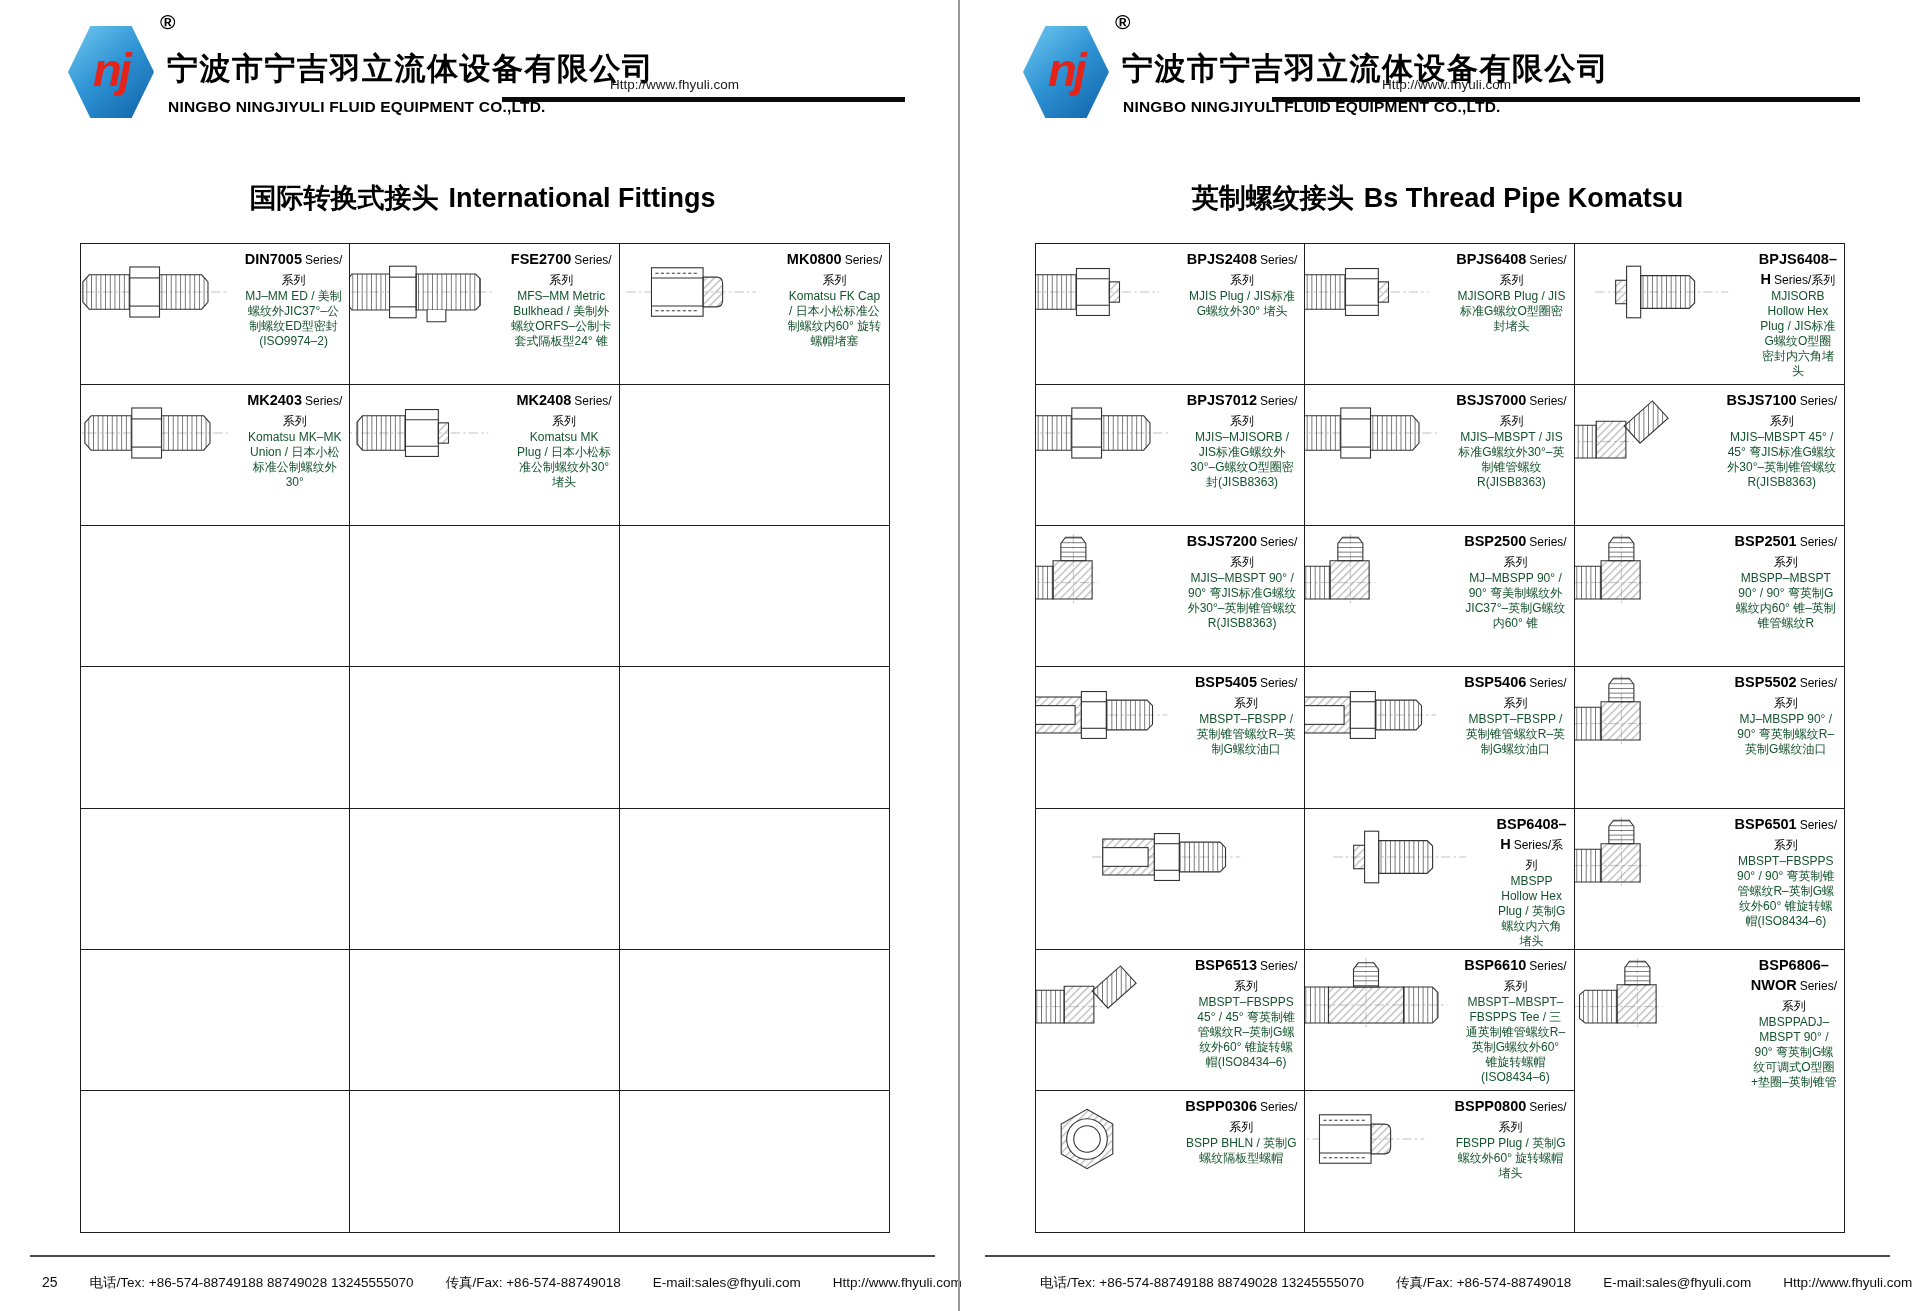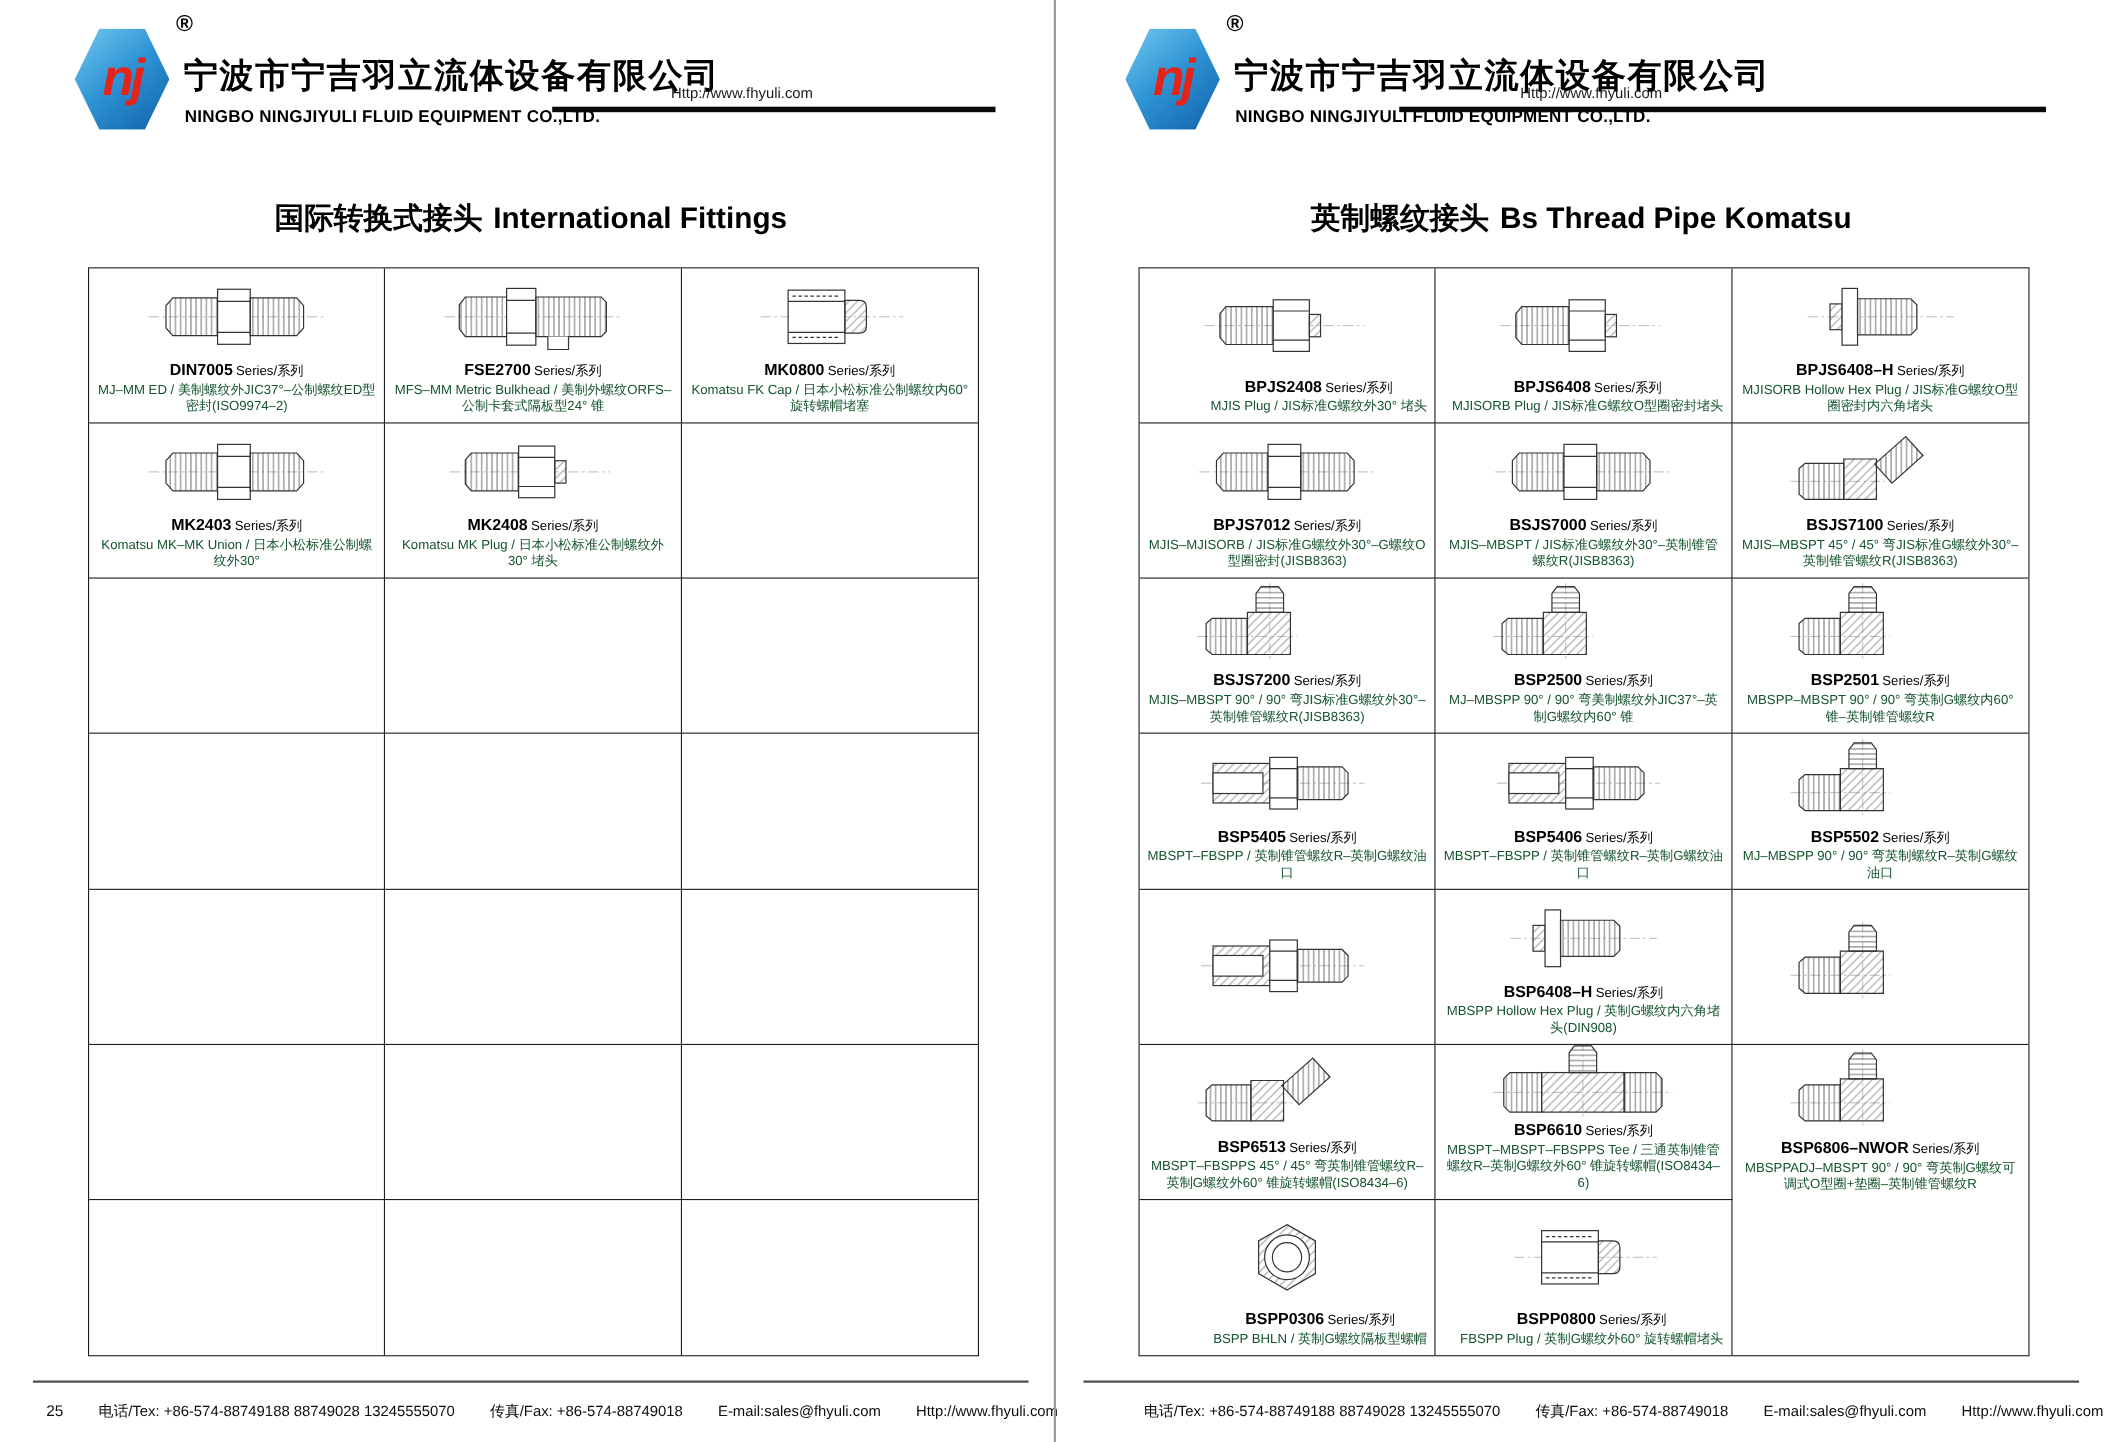--- a/index.html
+++ b/index.html
@@ -36,21 +36,21 @@
   .page-title .t-en{margin-left:10px;}
 
   
   .grid{
     position:absolute;left:50px;top:243px;width:810px;height:990px;
     display:grid;grid-template-columns:repeat(3,1fr);grid-template-rows:repeat(7,1fr);
     border:1.6px solid #1d1d1d;box-sizing:border-box;background:#fff;
   }
   .cell{
     border-right:1.4px solid #1d1d1d;border-bottom:1.4px solid #1d1d1d;
-    box-sizing:border-box;display:flex;flex-direction:column;align-items:flex-end;
+    box-sizing:border-box;display:flex;align-items:flex-start;
     justify-content:flex-end;overflow:hidden;padding:5px 7px 7px;
   }
   .cell:nth-child(3n){border-right:none;}
   .cell:nth-last-child(-n+3){border-bottom:none;}
   .drawing{flex:1;display:flex;align-items:center;justify-content:center;width:100%;min-height:0;}
   .draw-svg{width:196px;height:86px;}
   .caption{text-align:center;line-height:1.25;}
   .code{font-size:14.5px;font-weight:bold;color:#000;}
   .series{font-size:12px;color:#000;margin-left:3px;}
   .desc{font-size:12px;color:#14532d;margin-top:0;max-width:256px;}
@@ -428,20 +428,24 @@
       <div class="cap-line1"><span class="code">BSP6408–H</span><span class="series">Series/系列</span></div>
       <div class="desc">MBSPP Hollow Hex Plug / 英制G螺纹内六角堵头(DIN908)</div>
     </div>
   </div>
       <div class="cell">
     <div class="drawing">
           <svg class="draw-svg" viewBox="0 0 220 110">
             <use href="#sym-elbow90"></use>
           </svg>
         </div>
+    <div class="caption">
+      <div class="cap-line1"><span class="code">BSP6501</span><span class="series">Series/系列</span></div>
+      <div class="desc">MBSPT–FBSPPS 90° / 90° 弯英制锥管螺纹R–英制G螺纹外60° 锥旋转螺帽(ISO8434–6)</div>
+    </div>
   </div>
       <div class="cell">
     <div class="drawing">
           <svg class="draw-svg" viewBox="0 0 220 110">
             <use href="#sym-elbow45"></use>
           </svg>
         </div>
     <div class="caption">
       <div class="cap-line1"><span class="code">BSP6513</span><span class="series">Series/系列</span></div>
       <div class="desc">MBSPT–FBSPPS 45° / 45° 弯英制锥管螺纹R–英制G螺纹外60° 锥旋转螺帽(ISO8434–6)</div>

